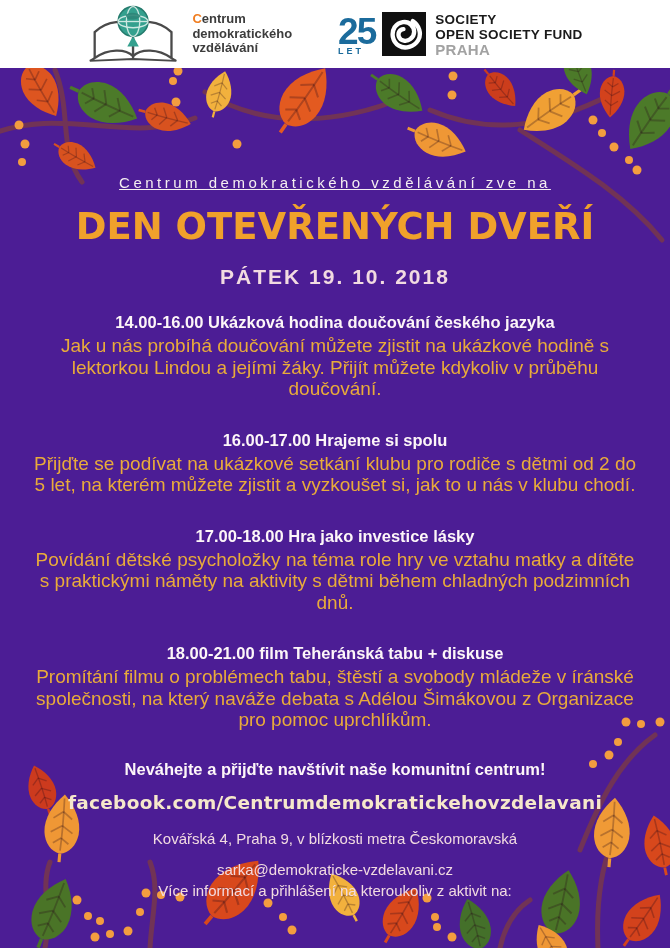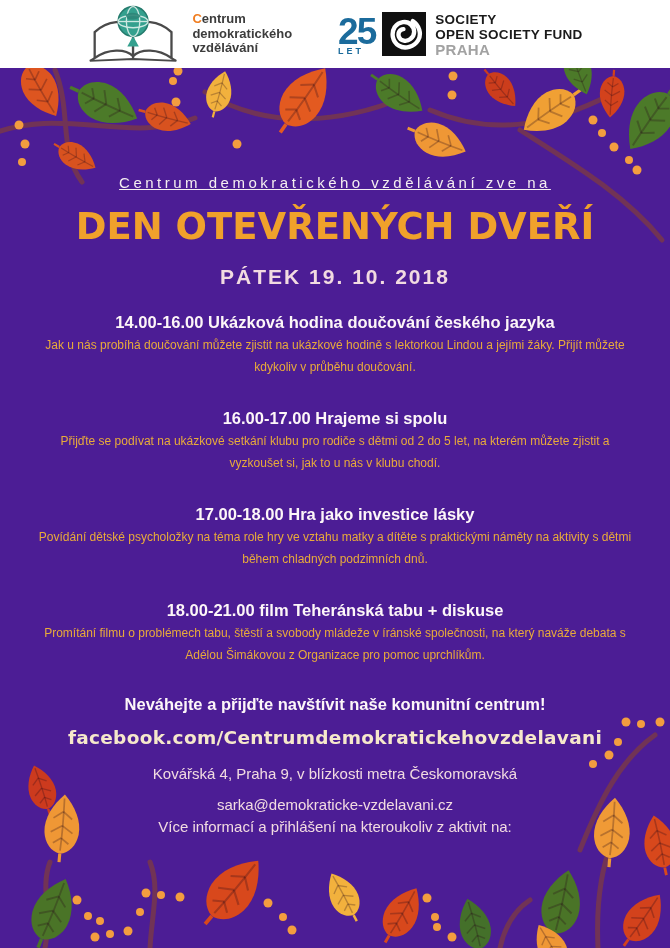--- a/index.html
+++ b/index.html
@@ -36,21 +36,21 @@
   .title {
     margin-top:14px; font-family:"DejaVu Sans", sans-serif; font-size:37px; font-weight:800;
     color:#f0a12b; letter-spacing:0px;
   }
   .date {
     margin-top:17px; font-size:21px; font-weight:bold; letter-spacing:2px; color:#f2dbe1;
   }
   .events { margin-top:22px; }
   .event { margin:0 auto 29px auto; width:604px; }
   .event-heading { font-size:16.5px; font-weight:bold; color:#fdf6f8; line-height:22px; }
-  .event-desc { margin-top:2px; font-size:12px; color:#e9ab3a; line-height:21.5px; font-weight:500; }
+  .event-desc { margin-top:2px; font-size:19px; color:#e9ab3a; line-height:21.5px; font-weight:500; }
   .cta { margin-top:27px; font-size:16.5px; font-weight:bold; color:#fdf6f8; }
   .facebook {
     margin-top:13px; font-family:"DejaVu Sans", sans-serif; font-size:18.5px; font-weight:bold;
     color:#f6e8cb; letter-spacing:0.3px;
   }
   .address { margin-top:17px; font-size:15px; color:#f2dbe1; }
   .contact { margin-top:12px; font-size:15px; color:#f2dbe1; line-height:21.5px; }
   .sponsor { margin-top:9px; font-size:15px; color:#f2dbe1; }
 </style>
 </head>

